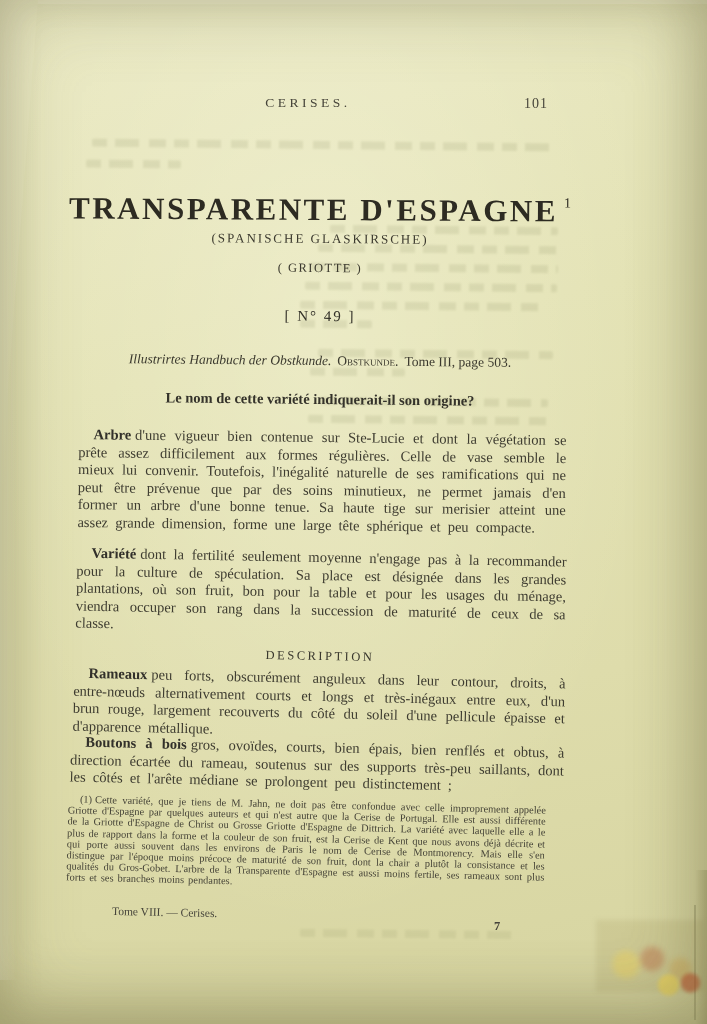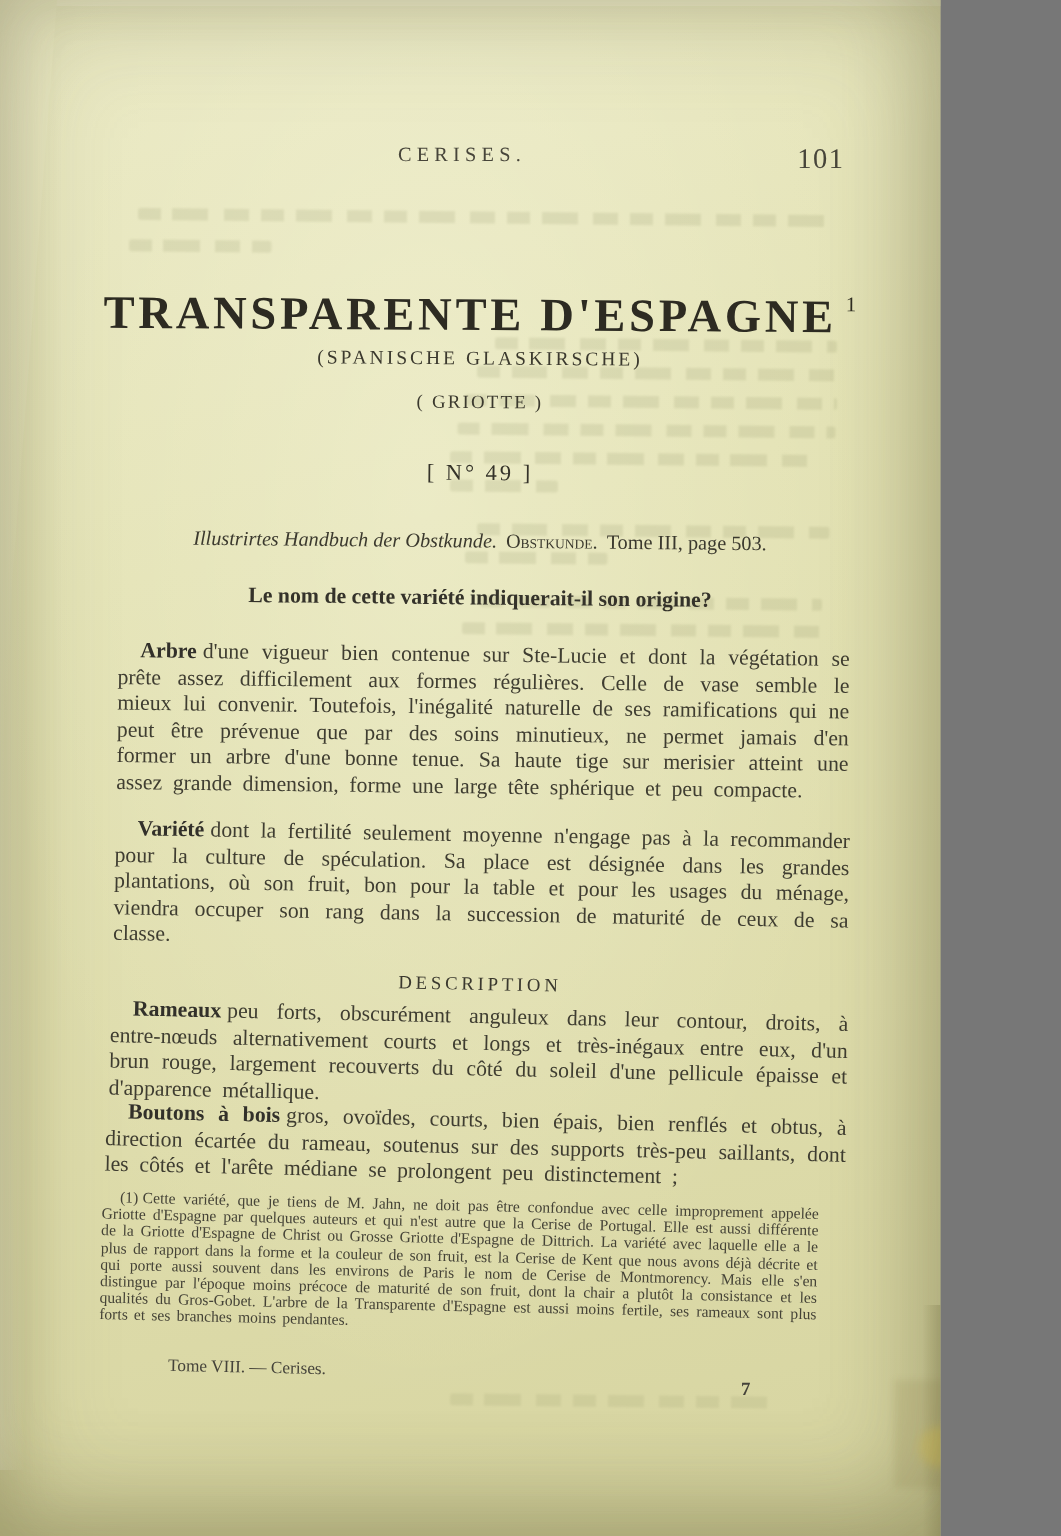--- a/index.html
+++ b/index.html
@@ -1,18 +1,18 @@
 <!DOCTYPE html>
 <html><head>
 <meta charset="utf-8">
 <style>
   html,body{margin:0;padding:0;background:#777;}
   .photo{
     position:relative;
-    width:627px;height:1024px;
+    width:707px;height:1024px;
     overflow:hidden;
     font-family:"Liberation Serif","DejaVu Serif",serif;
     background:
       radial-gradient(ellipse at 45% 32%, rgba(255,255,238,.30), transparent 62%),
       linear-gradient(168deg,#eae9c4 0%,#e3e2b4 35%,#dedcab 68%,#d6d4a0 100%);
   }
   .photo::after{
     content:"";position:absolute;inset:0;pointer-events:none;
     box-shadow:inset 0 0 70px 8px rgba(110,105,60,.30), inset -18px -28px 55px rgba(100,95,55,.22), inset 14px 0 30px rgba(120,115,70,.12);
   }
@@ -42,21 +42,21 @@
     background:
       radial-gradient(circle at 30% 50%, rgba(248,218,82,.95) 0 8px, transparent 13px),
       radial-gradient(circle at 72% 44%, rgba(192,58,28,.85) 0 7px, transparent 12px);}
 
   .blk{position:absolute;color:#3e3c30;}
   .center{text-align:center;left:60px;width:520px;}
 
   .running-head{top:95px;left:78px;width:488px;height:18px;}
   .rh-title{position:absolute;left:50%;transform:translateX(-50%) translateX(-14px);
     font-size:13.5px;letter-spacing:3.5px;color:#47453a;}
-  .rh-folio{position:absolute;right:3px;top:1px;font-size:19px;letter-spacing:1px;color:#47453a;}
+  .rh-folio{position:absolute;right:18px;top:1px;font-size:14px;letter-spacing:1px;color:#47453a;}
 
   .title{top:171px;transform:rotate(.35deg);font-size:31px;font-weight:bold;letter-spacing:2.5px;color:#2d2b22;white-space:nowrap;}
   .title sup{font-size:14px;font-weight:normal;letter-spacing:0;vertical-align:14px;margin-left:6px;}
 
   .sub-german{top:231px;transform:rotate(.4deg);font-size:13px;letter-spacing:2px;color:#3b392e;}
   .sub-griotte{top:261px;transform:rotate(.4deg);font-size:12.5px;letter-spacing:1.5px;color:#3b392e;}
   .catalog{top:308px;transform:rotate(.5deg);font-size:15px;letter-spacing:2px;color:#35332a;}
 
   .reference{top:353px;transform:rotate(.55deg);font-size:13.5px;color:#3b392e;white-space:nowrap;}
   .ref-work{font-style:italic;}

